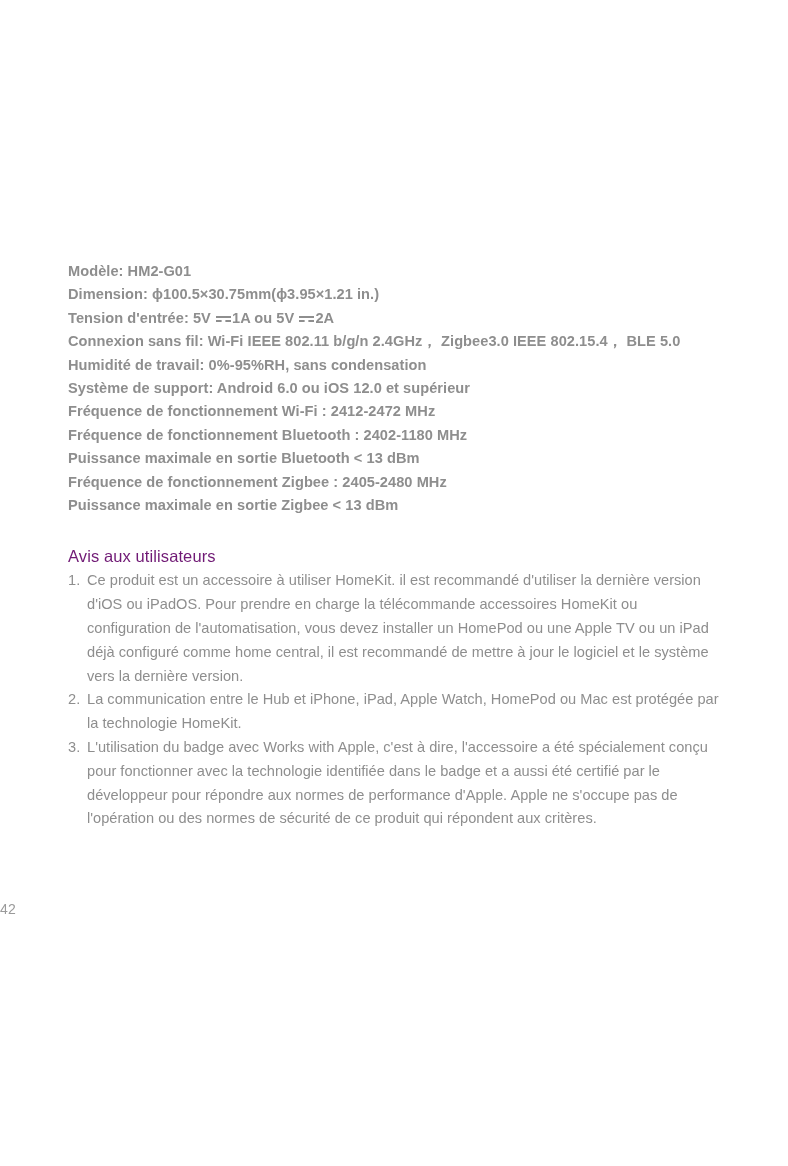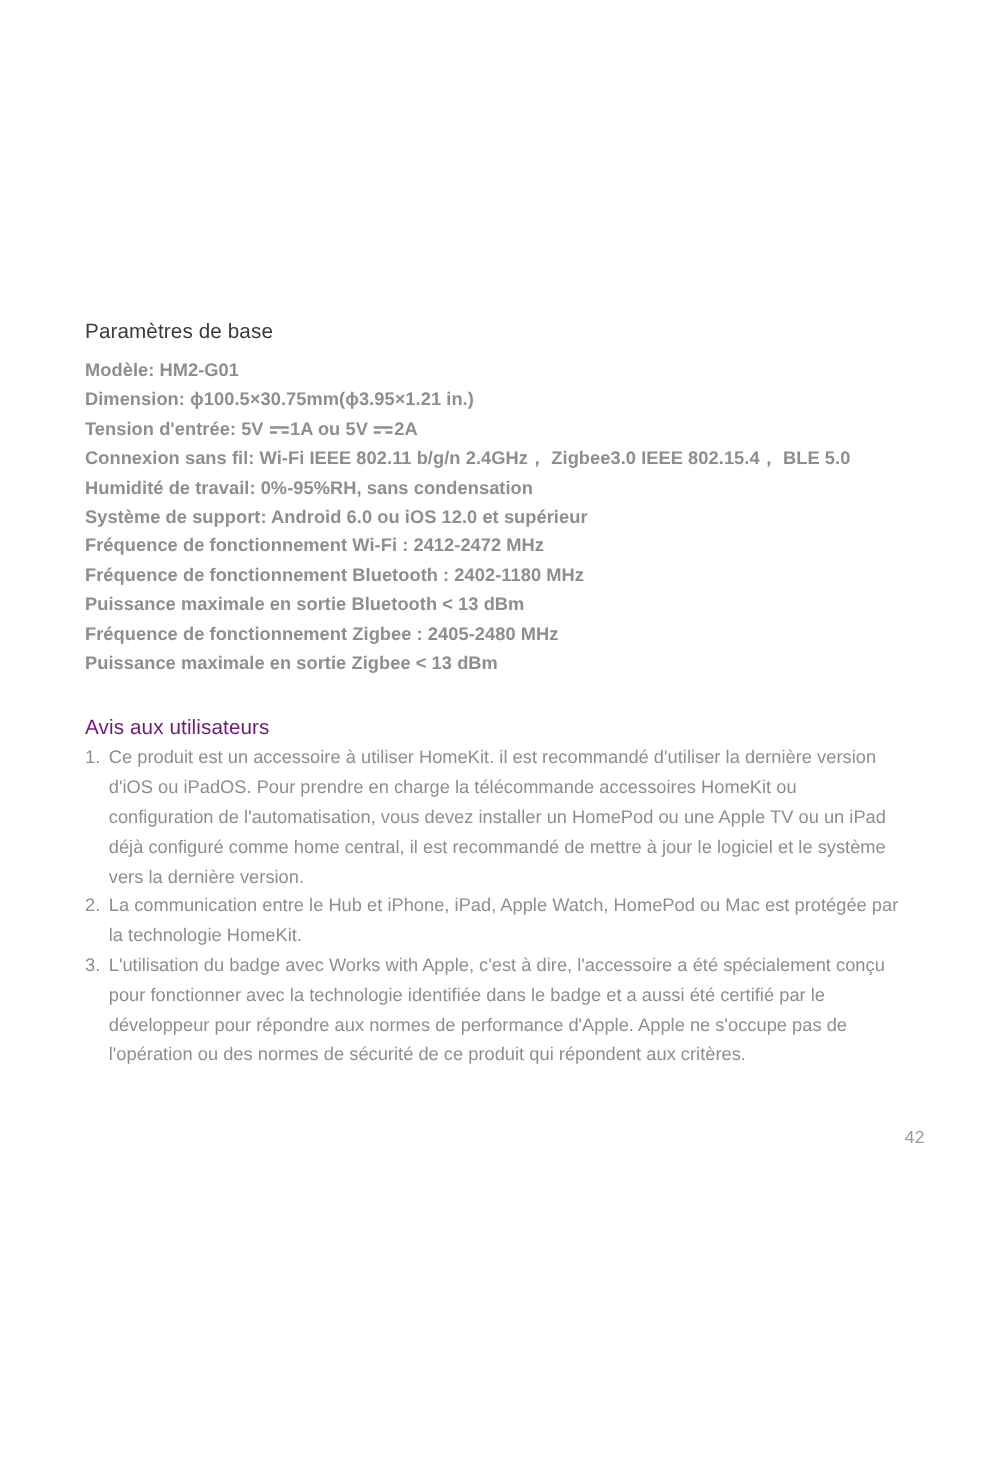--- a/index.html
+++ b/index.html
@@ -117,36 +117,34 @@
     color: #8e8e8e;
     font-size: 14.6px;
     line-height: 23.8px;
   }
 
   .page-number {
     position: absolute;
     left: 0;
     top: 901px;
     width: 724px;
-    text-align: right;
+    text-align: left;
     font-size: 14px;
     color: #9a9a9a;
     font-family: "Liberation Sans", "DejaVu Sans", sans-serif;
     letter-spacing: 0.3px;
-    padding-left: 16px;
   }
 </style>
 </head>
 <body>
 
 <div class="page">
 
   <div class="content">
 
-    <h2 class="section-heading">Paramètres de base</h2>
 
     <ul class="spec-list">
       <li>Modèle: HM2-G01</li>
       <li>Dimension: ɸ100.5×30.75mm(ɸ3.95×1.21 in.)</li>
       <li><span>Tension d'entrée: 5V </span><span class="dc-symbol"></span><span>1A ou 5V </span><span class="dc-symbol"></span><span>2A</span></li>
       <li>Connexion sans fil: Wi-Fi IEEE 802.11 b/g/n 2.4GHz， Zigbee3.0 IEEE 802.15.4， BLE 5.0</li>
       <li>Humidité de travail: 0%-95%RH, sans condensation</li>
       <li>Système de support: Android 6.0 ou iOS 12.0 et supérieur</li>
       <li>Fréquence de fonctionnement Wi-Fi : 2412-2472 MHz</li>
       <li>Fréquence de fonctionnement Bluetooth : 2402-1180 MHz</li>

